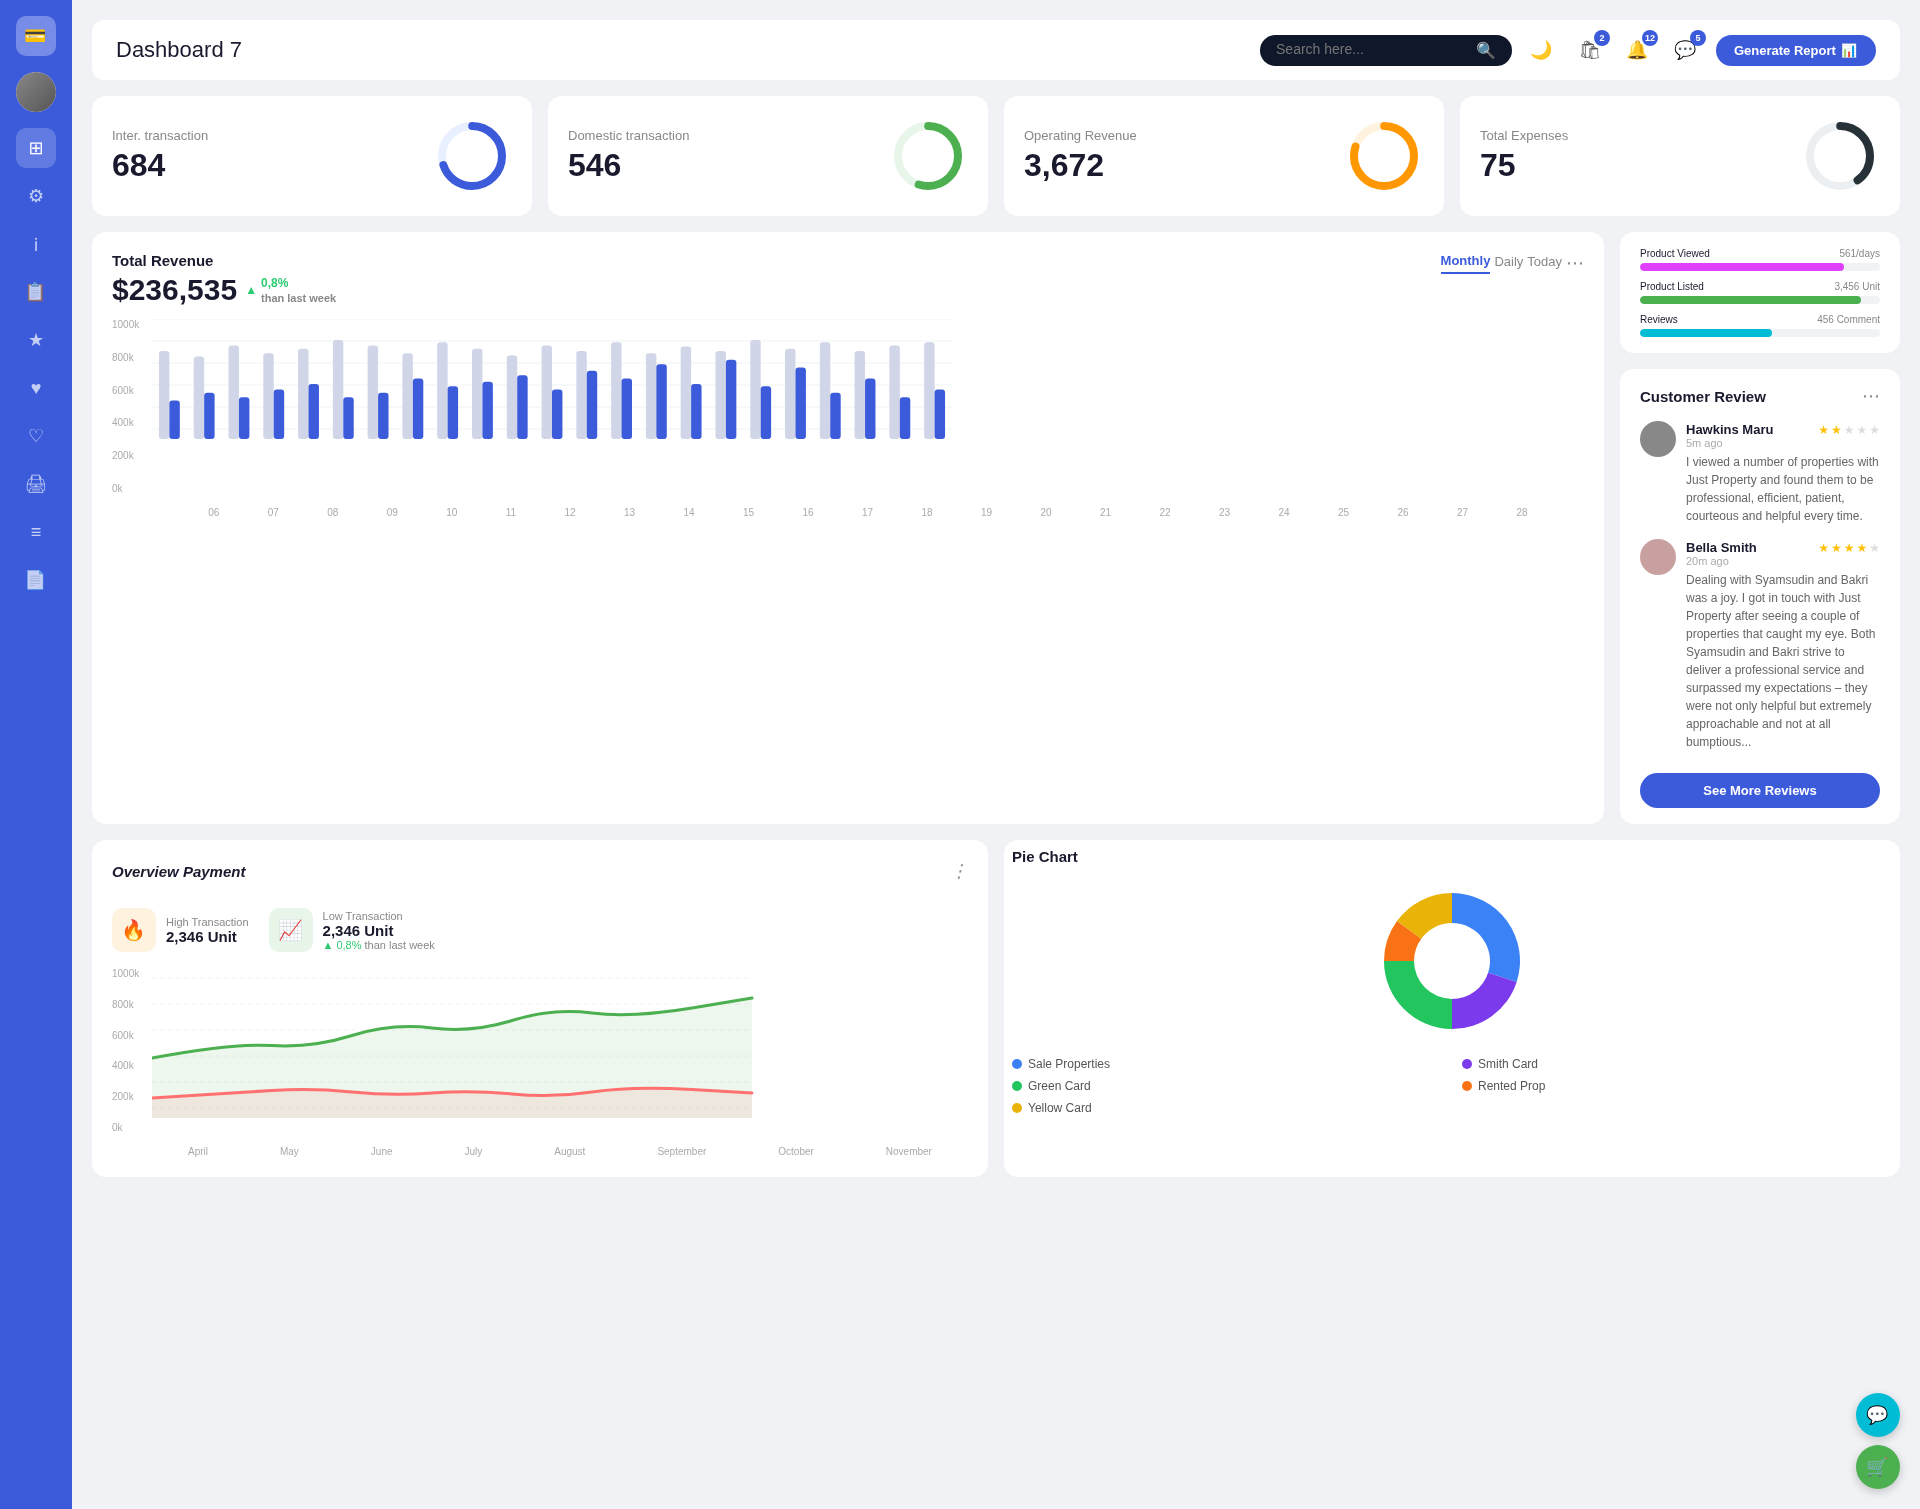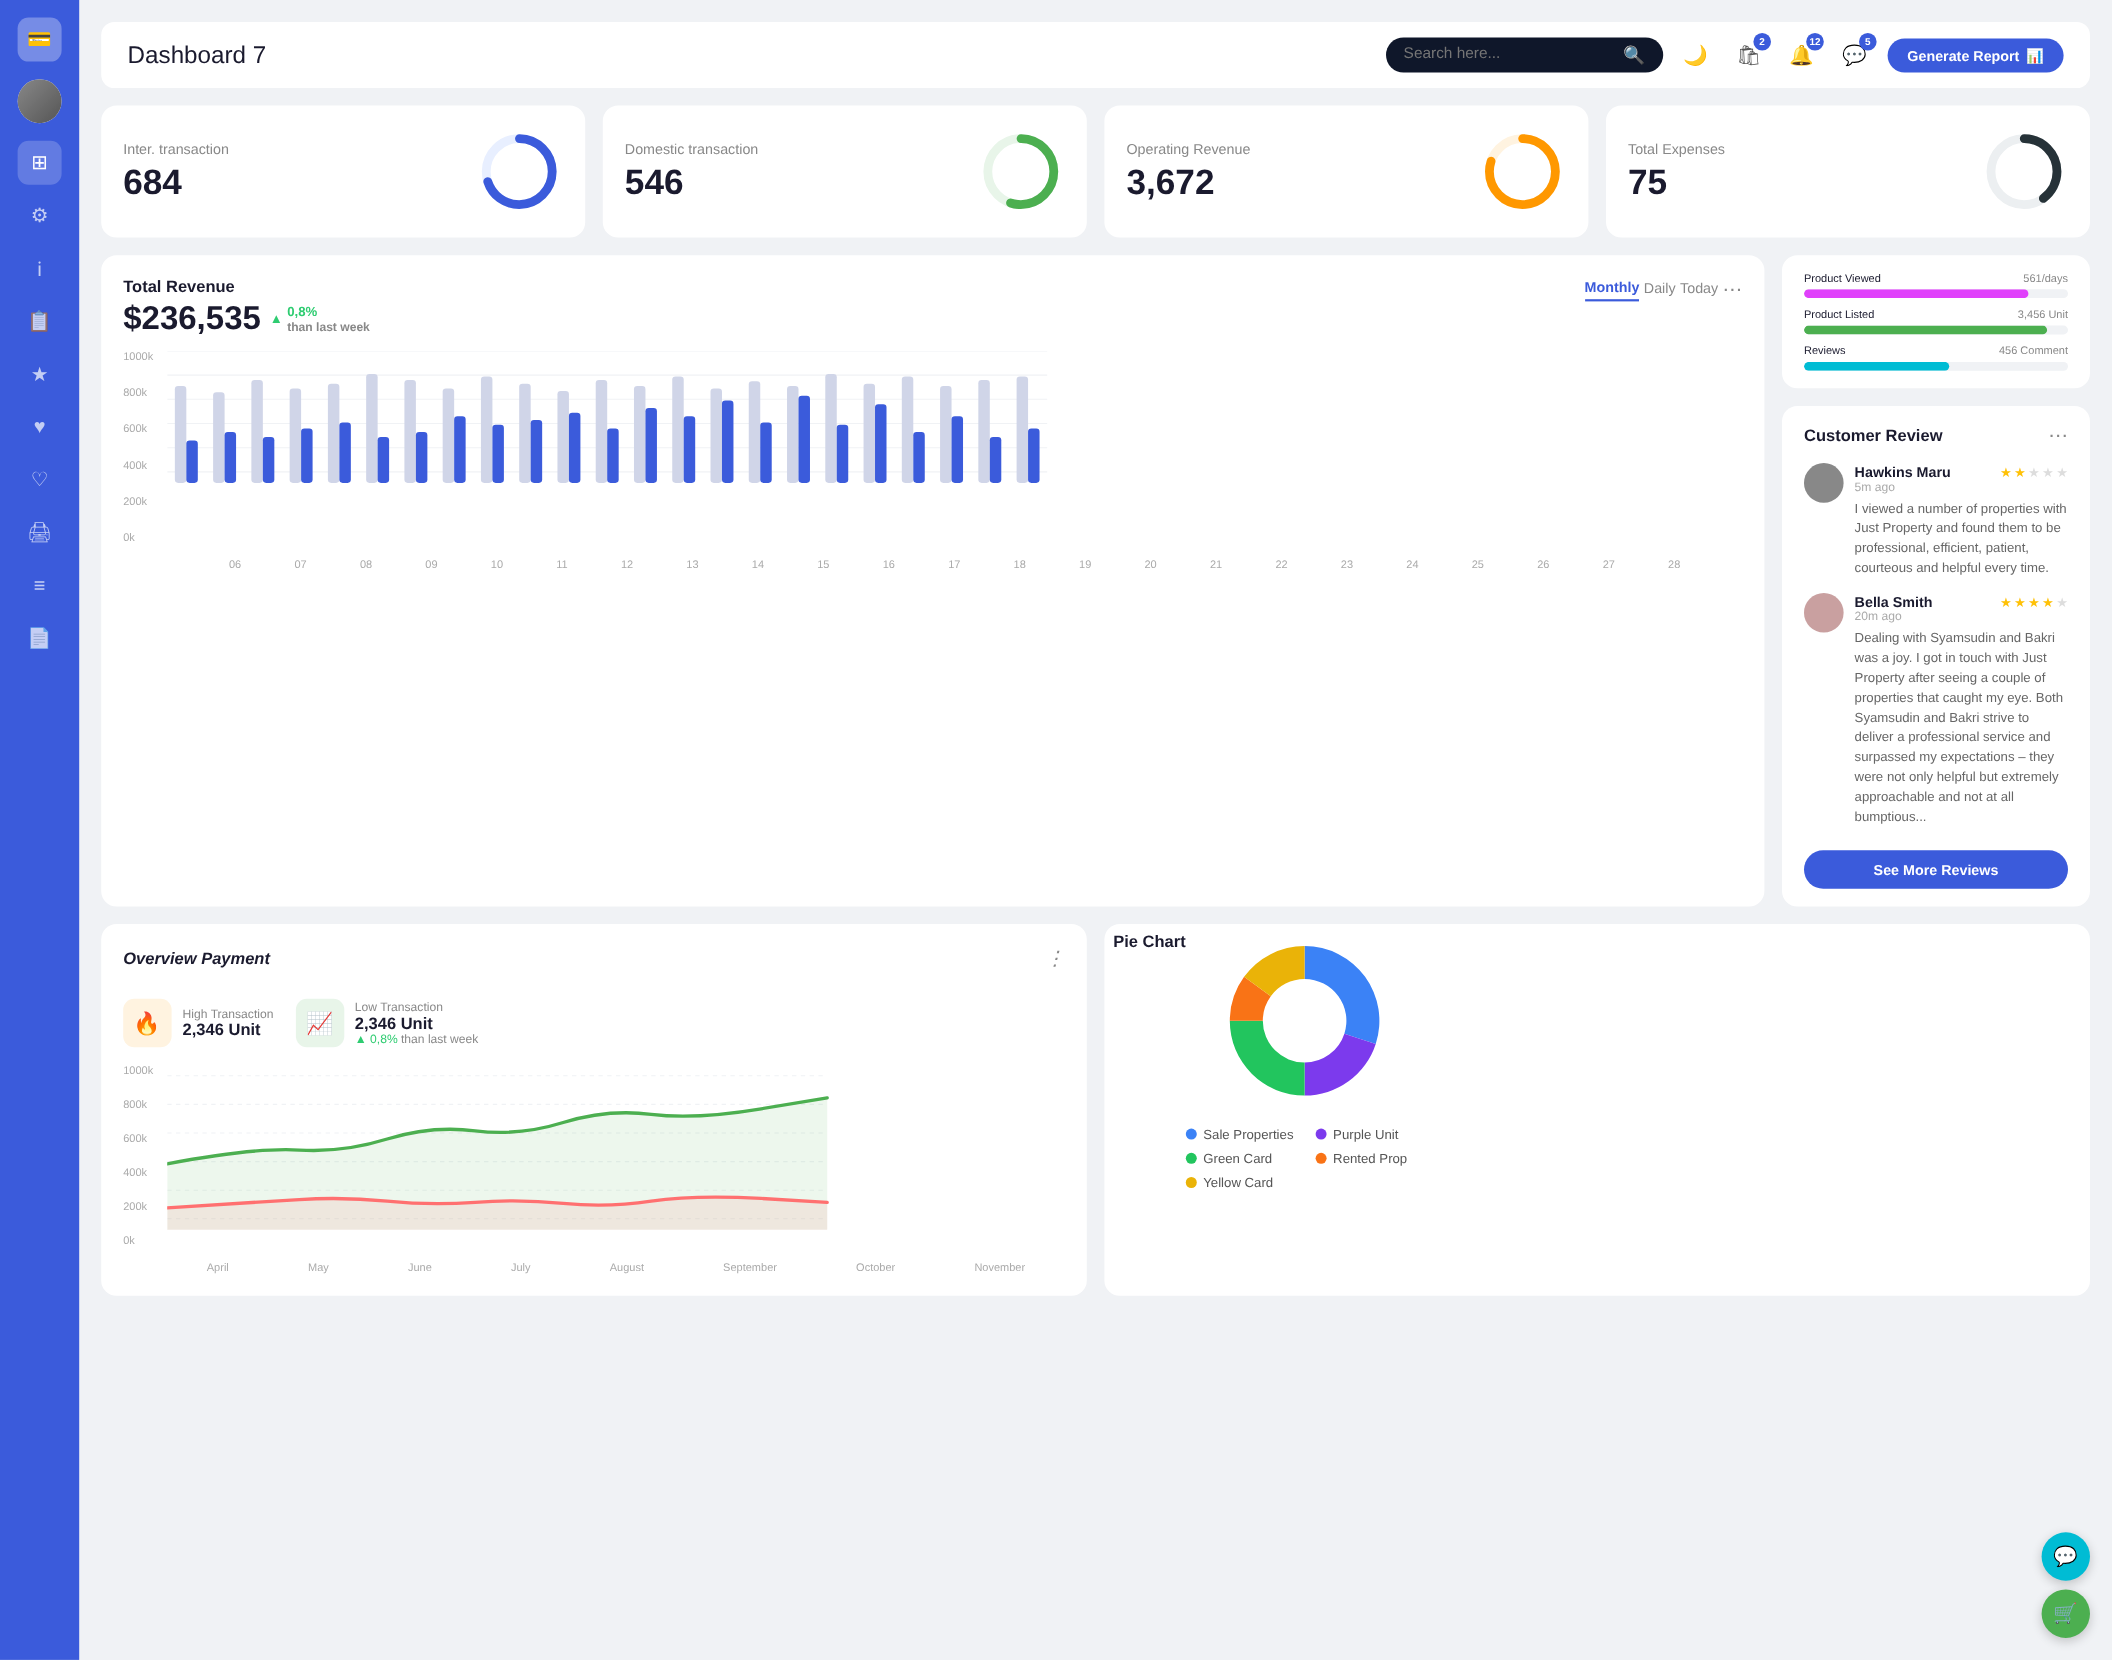--- a/index.html
+++ b/index.html
@@ -294,20 +294,21 @@
     .payment-stat-label { font-size: 11px; color: #888; }
     .payment-stat-value { font-size: 15px; font-weight: 700; color: #1a1a2e; }
     .payment-trend { font-size: 11px; color: #2ecc71; display: flex; align-items: center; gap: 3px; }
 
     
     .pie-card {
       background: white;
       border-radius: 14px;
       padding: 8px;
       display: flex;
+      flex-direction: column;
     }
     .pie-title { font-size: 15px; font-weight: 600; color: #1a1a2e; margin-bottom: 16px; }
     .pie-content {
       display: flex;
       flex-direction: column;
       align-items: center;
       gap: 16px;
     }
     .pie-chart-wrapper { width: 160px; height: 160px; }
     .pie-legend {
@@ -732,21 +733,21 @@
               <path d="M 24.986844382503563 40.03060284411183 A 68 68 0 0 1 79.99999999999999 12 L 80 42 A 38 38 0 0 0 49.257354213751995 57.66416041288603 Z" fill="#eab308"></path>
             </svg>
         </div>
         <div class="pie-legend" id="pie-legend">
             <div class="legend-item">
     <div class="legend-dot" style="background:#3b82f6;"></div>
     <span>Sale Properties</span>
   </div>
             <div class="legend-item">
     <div class="legend-dot" style="background:#7c3aed;"></div>
-    <span>Purple Unit</span>
+    <span>Smith Card</span>
   </div>
             <div class="legend-item">
     <div class="legend-dot" style="background:#22c55e;"></div>
     <span>Green Card</span>
   </div>
             <div class="legend-item">
     <div class="legend-dot" style="background:#f97316;"></div>
     <span>Rented Prop</span>
   </div>
             <div class="legend-item">

